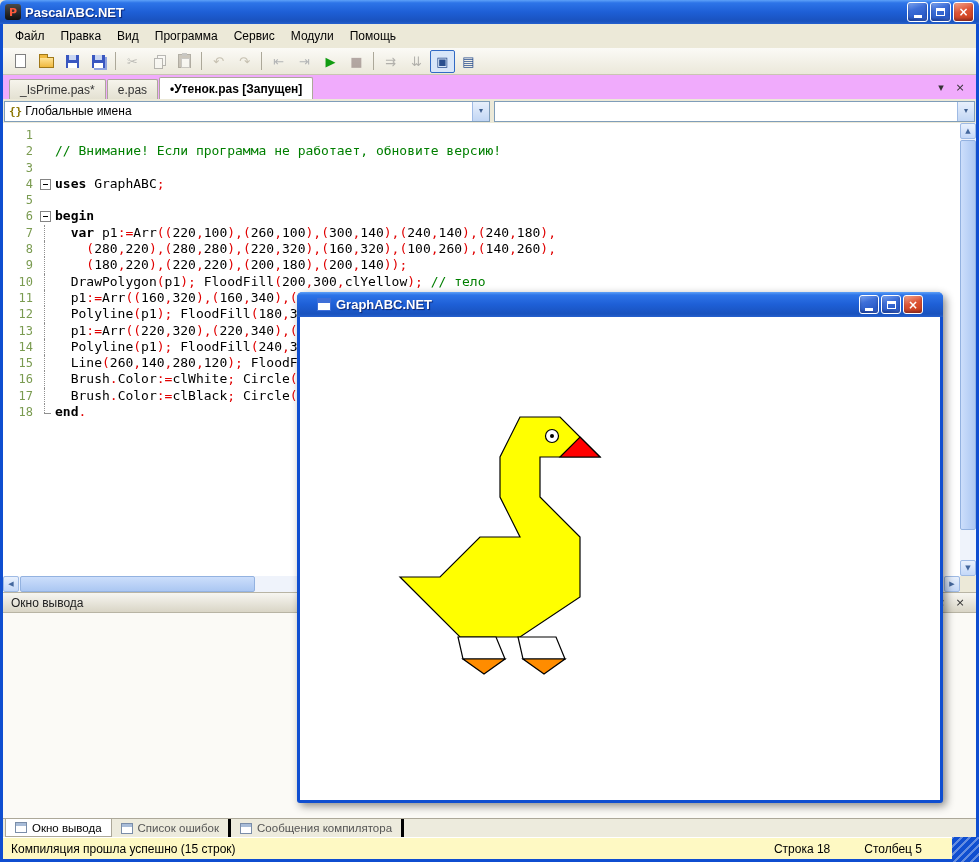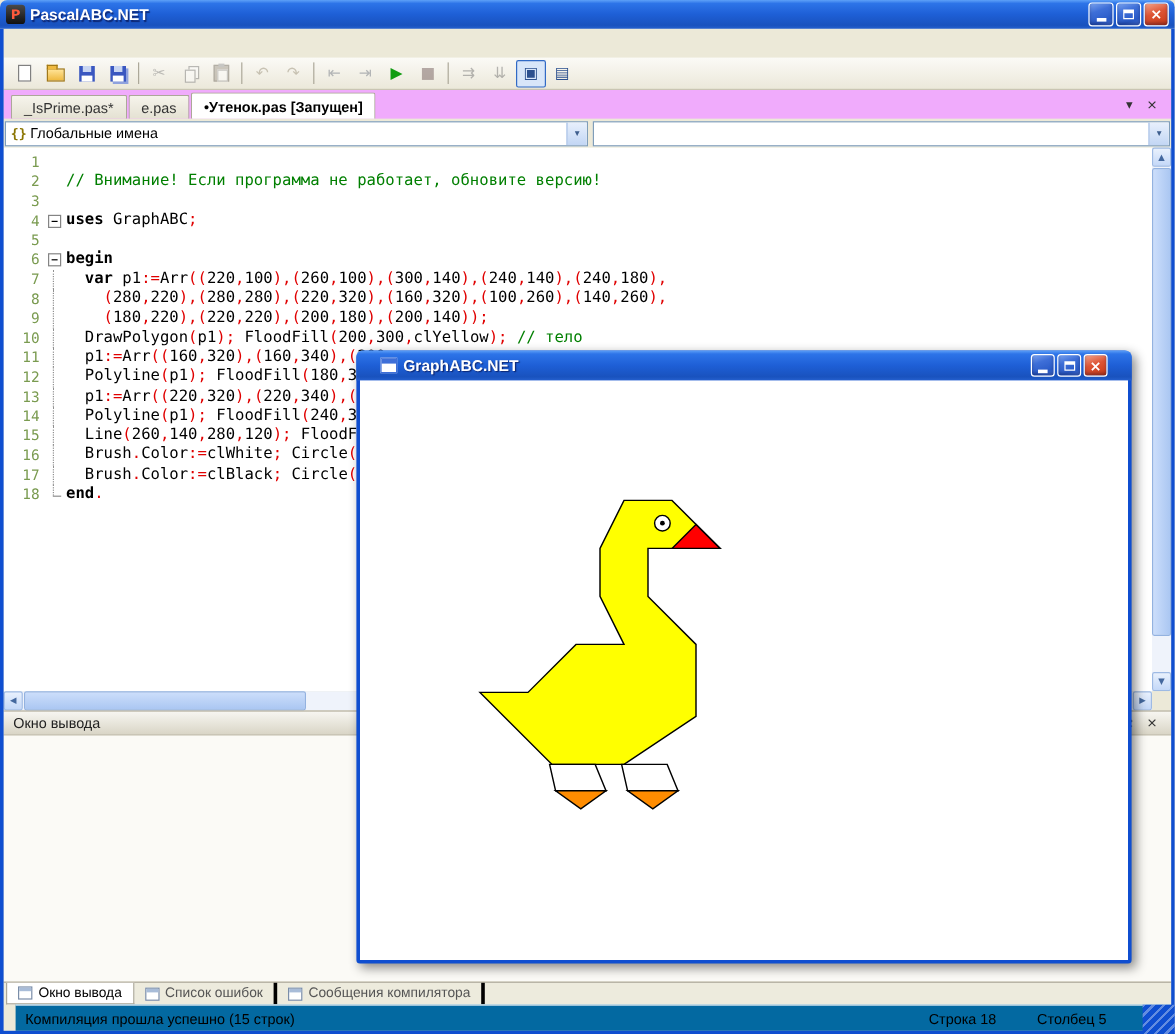--- a/index.html
+++ b/index.html
@@ -107,21 +107,21 @@
 .pin-icon::after{content:"";position:absolute;left:6px;top:7px;width:1px;height:5px;background:#555;transform:rotate(45deg);}
 .outbody{position:absolute;left:3px;right:3px;top:613px;height:205px;background:#FBFAF6;}
 
 .bottabs{position:absolute;left:3px;right:3px;top:818px;height:19px;background:#EDEBDD;border-top:1px solid #ACA899;
  display:flex;align-items:stretch;padding-left:2px;}
 .btab{display:flex;align-items:center;padding:1px 9px;font-size:11.5px;color:#555;border-right:3px solid #000000;}
 .btab.active{background:#fff;border:1px solid #ACA899;border-top:none;color:#000;}
 .bticon{display:block;width:12px;height:11px;border:1px solid #7A8DA8;background:#fff;position:relative;margin-right:5px;}
 .bticon::before{content:"";position:absolute;left:0;right:0;top:0;height:3px;background:#A8BCD8;}
 
-.statusbar{position:absolute;left:13px;right:3px;top:837px;height:22px;background:#0369a1;border-top:1px solid #FFF;
+.statusbar{position:absolute;left:3px;right:3px;top:837px;height:22px;background:#fef9c3;border-top:1px solid #FFF;
  display:flex;align-items:center;font-size:12px;color:#000;padding:0 8px;}
 .sb-line{margin-left:auto;margin-right:34px;}
 .sb-col{margin-right:46px;}
 .grip{position:absolute;right:0;bottom:0;width:27px;height:25px;background:#0F4ED0;z-index:6;border-radius:0 0 4px 0;
  background-image:repeating-linear-gradient(135deg,rgba(255,255,255,.35) 0 2px,transparent 2px 6px);}
 
 .gwin{position:absolute;left:297px;top:292px;width:646px;height:511px;background:#0F4ED0;border-radius:6px 6px 3px 3px;
  box-shadow:3px 3px 9px rgba(0,0,0,.45);z-index:40;}
 .gtitle{position:absolute;left:0;right:0;top:0;height:25px;border-radius:5px 5px 0 0;
  background:linear-gradient(180deg,#5EA1F8 0%,#2D74E8 12%,#1E5FD6 50%,#1952BE 88%,#2560CE 100%);
@@ -147,20 +147,29 @@
       <span class="wbtn">
           <i class="mini"></i>
         </span>
       <span class="wbtn">
           <i class="maxi"></i>
         </span>
       <span class="wbtn red">×</span>
     </span>
   </div>
 
+  <div class="menubar">
+      <span class="menu-item">Файл</span>
+      <span class="menu-item">Правка</span>
+      <span class="menu-item">Вид</span>
+      <span class="menu-item">Программа</span>
+      <span class="menu-item">Сервис</span>
+      <span class="menu-item">Модули</span>
+      <span class="menu-item">Помощь</span>
+    </div>
   <div class="toolbar">
       <span class="tb-btn">
         <i class="tb-shape sh-page"></i>
       </span>
       <span class="tb-btn">
         <i class="tb-shape sh-folder"></i>
       </span>
       <span class="tb-btn">
         <i class="tb-shape sh-floppy"></i>
       </span>

